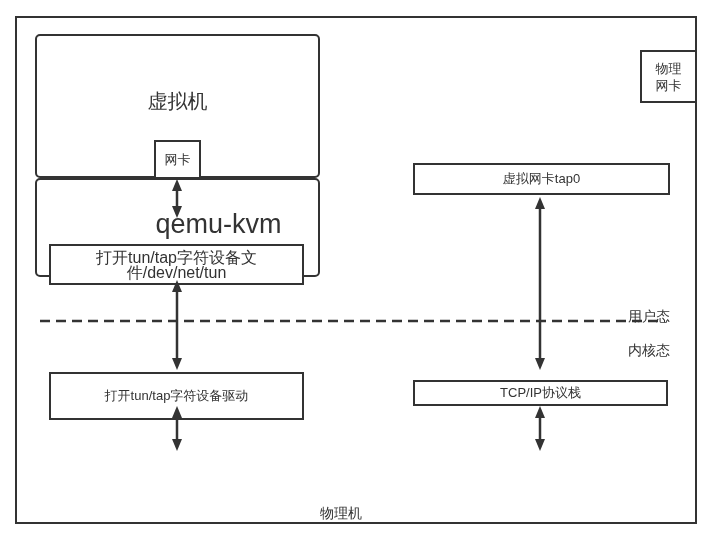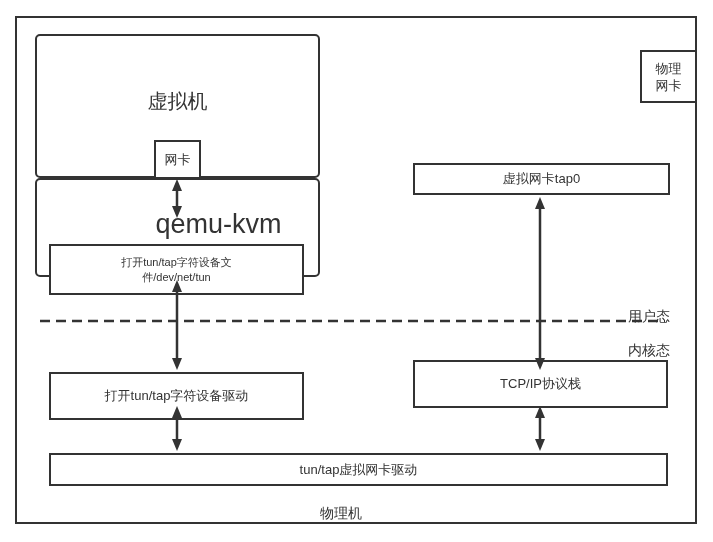--- a/index.html
+++ b/index.html
@@ -52,43 +52,43 @@
     line-height: 34px;
     z-index: 2;
     margin-left: 41px;
   }
   .nic-box {
     left: 154px; top: 140px; width: 47px; height: 39px;
     font-size: 13px;
     z-index: 3;
   }
   .tunfile-box {
-    left: 49px; top: 244px; width: 255px; height: 51px;
-    font-size: 11px;
+    left: 49px; top: 244px; width: 255px; height: 41px;
+    font-size: 16px;
     line-height: 15px;
     z-index: 2;
   }
   .physnic-box {
     left: 640px; top: 50px; width: 57px; height: 53px;
     font-size: 13px;
     line-height: 17px;
     z-index: 2;
   }
   .tap0-box {
     left: 413px; top: 163px; width: 257px; height: 32px;
     font-size: 13px;
     z-index: 2;
   }
   .tunopen-box {
     left: 49px; top: 372px; width: 255px; height: 48px;
     font-size: 13px;
     z-index: 2;
   }
   .tcpip-box {
-    left: 413px; top: 360px; width: 255px; height: 48px;
+    left: 413px; top: 380px; width: 255px; height: 26px;
     font-size: 13px;
     z-index: 2;
   }
   .tundriver-box {
     left: 49px; top: 453px; width: 619px; height: 33px;
     font-size: 13px;
     z-index: 2;
   }
   .mode-label {
     position: absolute;
@@ -150,23 +150,20 @@
   </div>
 
   <div class="box tunopen-box">
     <span>打开tun/tap字符设备驱动</span>
   </div>
 
   <div class="box tcpip-box">
     <span>TCP/IP协议栈</span>
   </div>
 
-  <div class="box tundriver-box">
-    <span>tun/tap虚拟网卡驱动</span>
-  </div>
 
   <div class="mode-label user-mode">用户态</div>
   <div class="mode-label kernel-mode">内核态</div>
 
   <div class="host-label">物理机</div>
 
   <svg class="overlay" viewBox="0 0 713 542">
 
     <line class="stroke" x1="40" y1="321" x2="665" y2="321" stroke-width="2.5" stroke-dasharray="10 6"></line>
 

